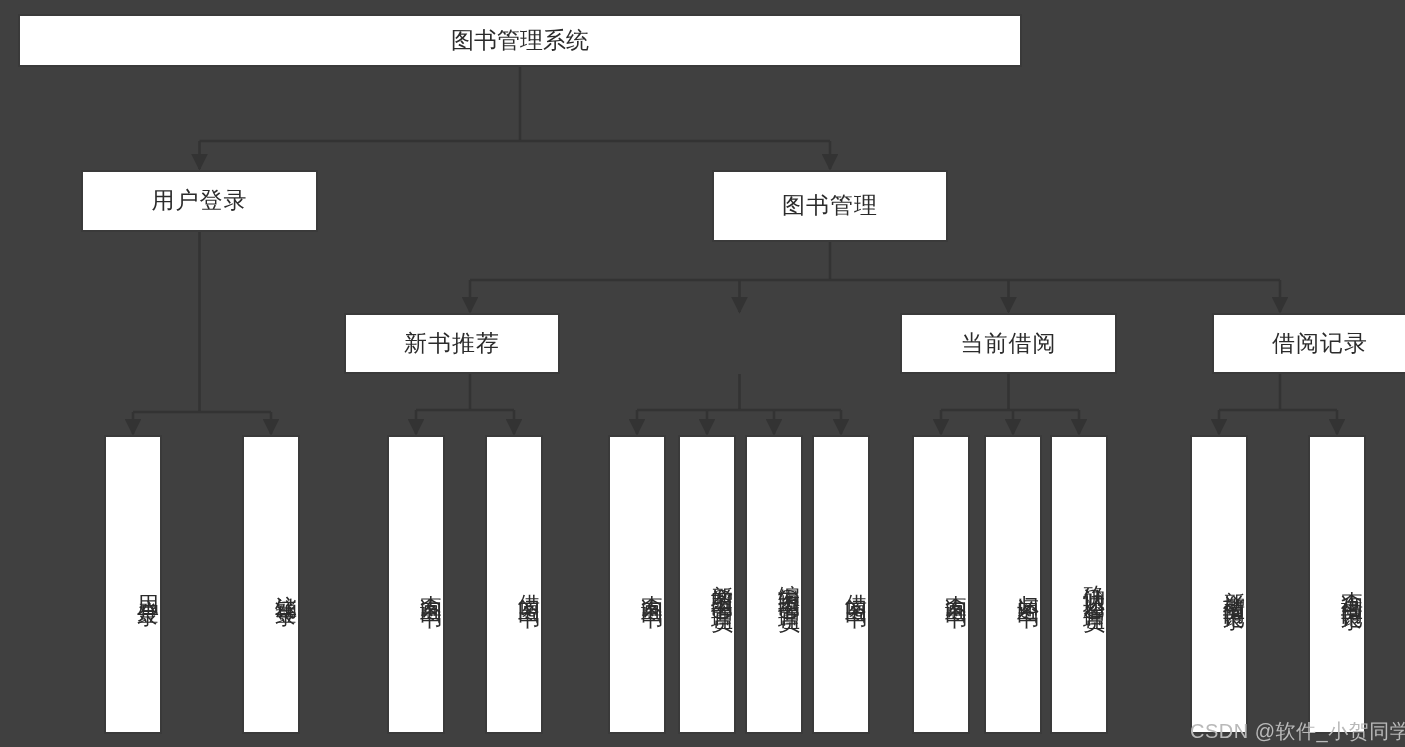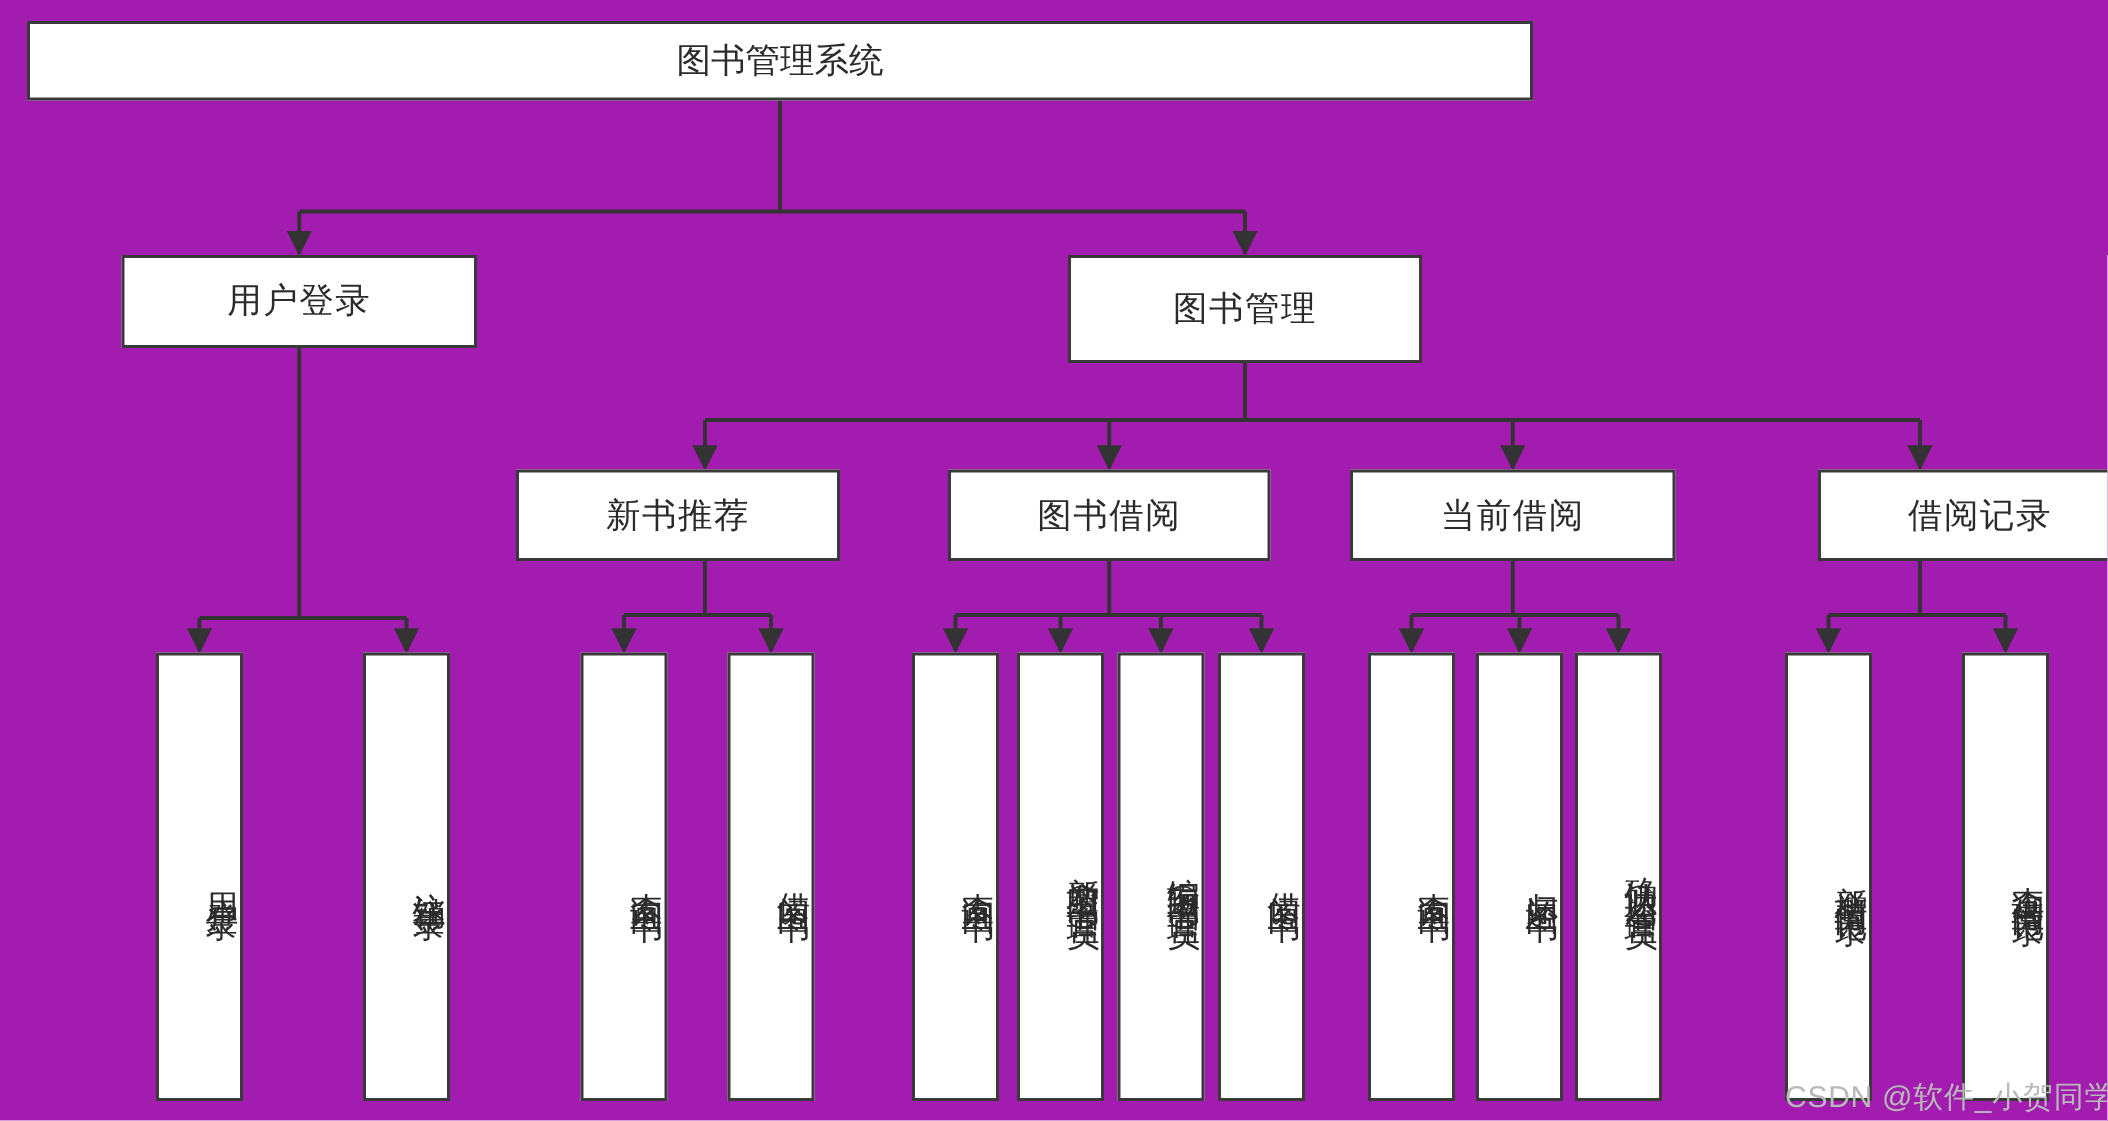--- a/index.html
+++ b/index.html
@@ -7,21 +7,21 @@
     padding: 0;
     background: #ffffff;
   }
   body {
     font-family: "Liberation Sans", "DejaVu Sans", sans-serif;
   }
   #canvas {
     position: relative;
     width: 1405px;
     height: 747px;
-    background: #a21caf;
+    background: #404040;
     overflow: hidden;
   }
   #wires {
     position: absolute;
     left: 0;
     top: 0;
     width: 1405px;
     height: 747px;
     pointer-events: none;
   }
@@ -120,23 +120,20 @@
   <div class="node horiz" style="left: 81px; top: 170px; width: 237px; height: 62px;">
     <span>用户登录</span>
   </div>
   <div class="node horiz" style="left: 712px; top: 170px; width: 236px; height: 72px; text-align: right;">
     <span>图书管理</span>
   </div>
 
   <div class="node horiz" style="left: 344px; top: 313px; width: 216px; height: 61px;">
     <span>新书推荐</span>
   </div>
-  <div class="node horiz" style="left: 632px; top: 313px; width: 215px; height: 61px;">
-    <span>图书借阅</span>
-  </div>
   <div class="node horiz" style="left: 900px; top: 313px; width: 217px; height: 61px;">
     <span>当前借阅</span>
   </div>
   <div class="node horiz" style="left: 1212px; top: 313px; width: 216px; height: 61px;">
     <span>借阅记录</span>
   </div>
 
   <div class="node vert" style="left: 104px; top: 435px; width: 58px; height: 299px;">
     <span>用户登录</span>
   </div>

